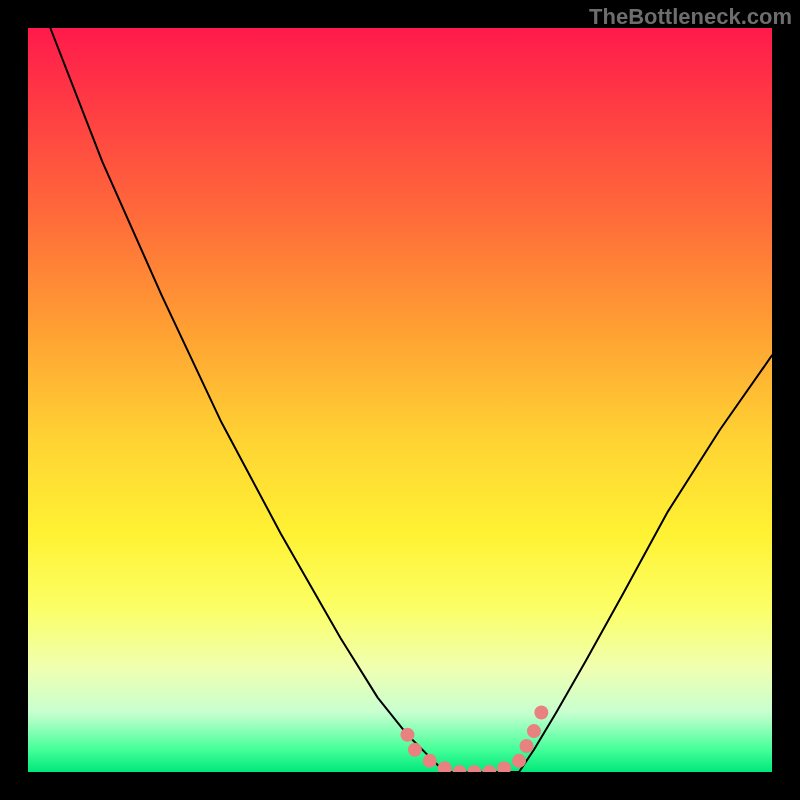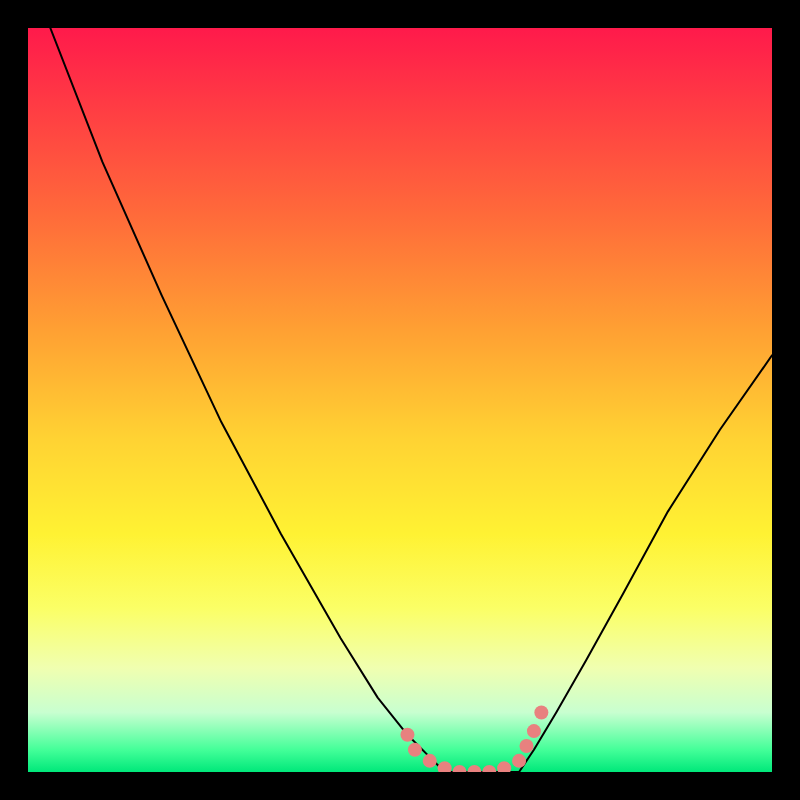--- a/index.html
+++ b/index.html
@@ -79,13 +79,14 @@
           <circle cx="446.40" cy="744.00" r="7" fill="#e8817f"></circle>
           <circle cx="461.28" cy="744.00" r="7" fill="#e8817f"></circle>
           <circle cx="476.16" cy="740.28" r="7" fill="#e8817f"></circle>
           <circle cx="491.04" cy="732.84" r="7" fill="#e8817f"></circle>
           <circle cx="498.48" cy="717.96" r="7" fill="#e8817f"></circle>
           <circle cx="505.92" cy="703.08" r="7" fill="#e8817f"></circle>
           <circle cx="513.36" cy="684.48" r="7" fill="#e8817f"></circle>
         </g>
     </svg>
   </div>
+  <div class="watermark">TheBottleneck.com</div>
 </div>
 
 </body></html>

